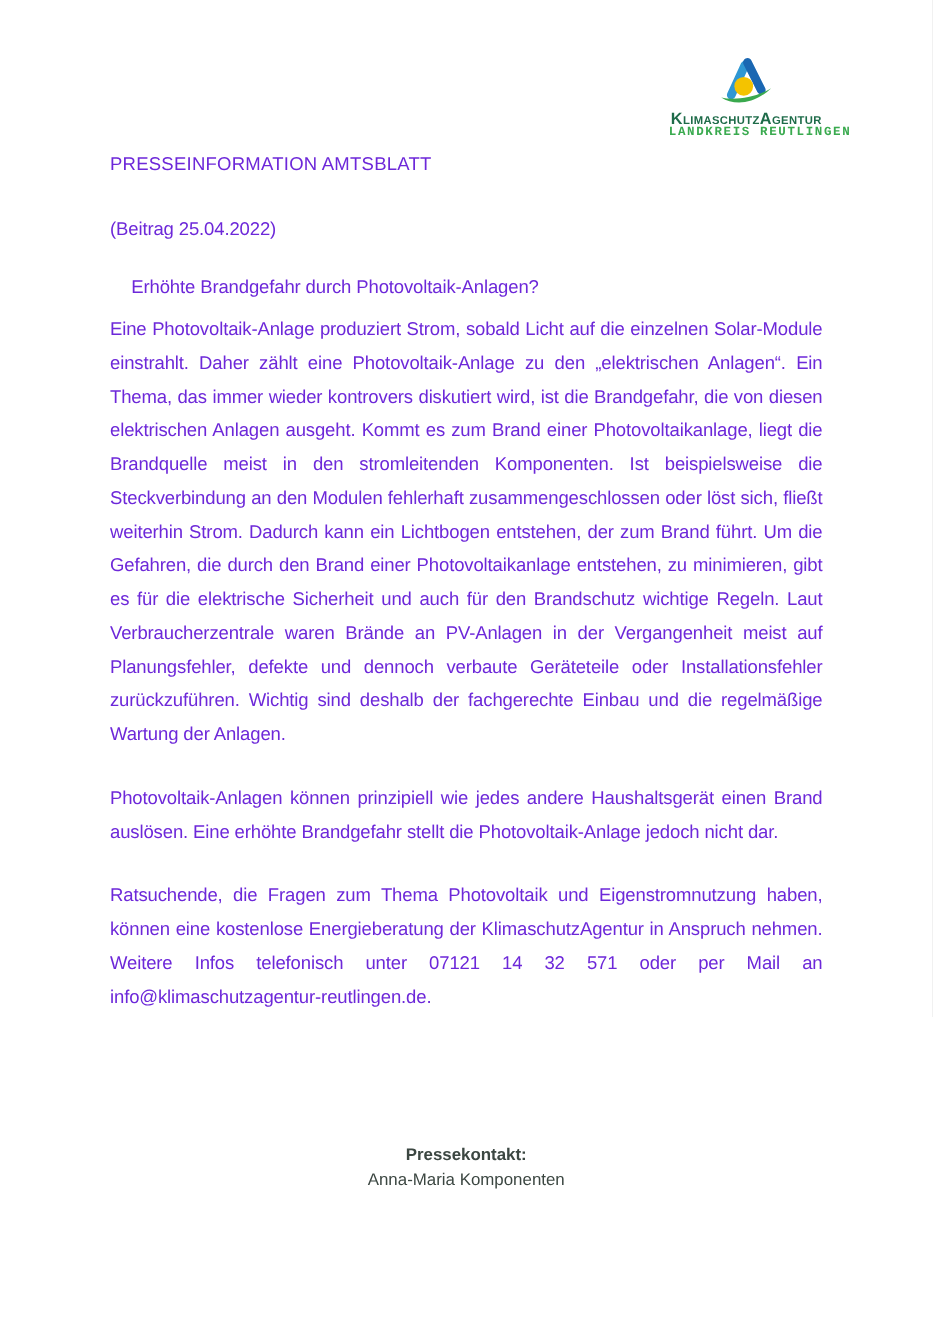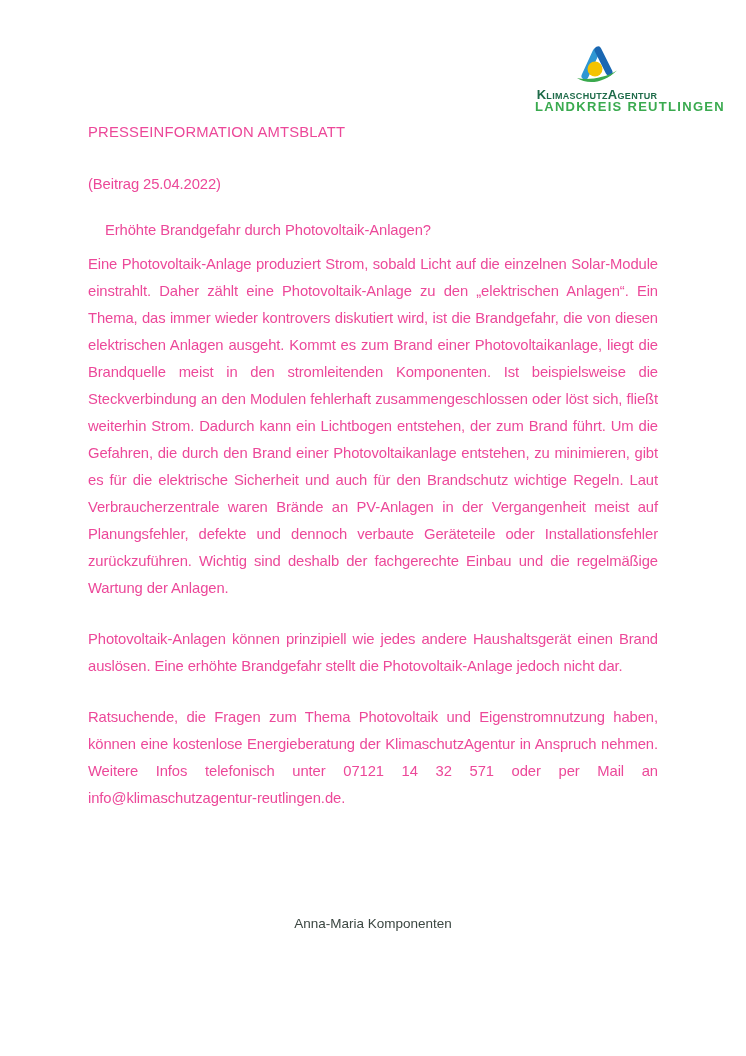--- a/index.html
+++ b/index.html
@@ -28,34 +28,35 @@
     font-weight: bold;
     font-variant: small-caps;
     font-size: 13px;
     letter-spacing: 0.3px;
     color: #1e6b49;
     line-height: 13px;
     white-space: nowrap;
   }
   .logo-line2 {
     font-weight: bold;
-    font-size: 13px;
+    font-size: 10px;
     letter-spacing: 1.3px;
     color: #3aaa4f;
     line-height: 11px;
     white-space: nowrap;
+    font-family: Liberation Mono, monospace;
   }
 
   
   .content {
     position: absolute;
     left: 88px;
     right: 88px;
     top: 0;
-    color: #ec4899;
+    color: #6d28d9;
     font-size: 14.8px;
     letter-spacing: -0.1px;
     line-height: 27px;
   }
   .kicker   { margin-top: 119px; letter-spacing: 0.2px; }
   .dateline { margin-top: 25px; }
   .headline { margin-top: 19px; margin-left: 17px; }
   .body-p   { margin-top: 7px; text-align: justify; }
   .body-p + .body-p { margin-top: 24px; }
 
@@ -100,16 +101,17 @@
   <div class="content">
     <p class="kicker">PRESSEINFORMATION AMTSBLATT</p>
     <p class="dateline">(Beitrag 25.04.2022)</p>
     <p class="headline">Erhöhte Brandgefahr durch Photovoltaik-Anlagen?</p>
     <p class="body-p">Eine Photovoltaik-Anlage produziert Strom, sobald Licht auf die einzelnen Solar-Module einstrahlt. Daher zählt eine Photovoltaik-Anlage zu den „elektrischen Anlagen“. Ein Thema, das immer wieder kontrovers diskutiert wird, ist die Brandgefahr, die von diesen elektrischen Anlagen ausgeht. Kommt es zum Brand einer Photovoltaikanlage, liegt die Brandquelle meist in den stromleitenden Komponenten. Ist beispielsweise die Steckverbindung an den Modulen fehlerhaft zusammengeschlossen oder löst sich, fließt weiterhin Strom. Dadurch kann ein Lichtbogen entstehen, der zum Brand führt. Um die Gefahren, die durch den Brand einer Photovoltaikanlage entstehen, zu minimieren, gibt es für die elektrische Sicherheit und auch für den Brandschutz wichtige Regeln. Laut Verbraucherzentrale waren Brände an PV-Anlagen in der Vergangenheit meist auf Planungsfehler, defekte und dennoch verbaute Geräteteile oder Installationsfehler zurückzuführen. Wichtig sind deshalb der fachgerechte Einbau und die regelmäßige Wartung der Anlagen.</p>
     <p class="body-p">Photovoltaik-Anlagen können prinzipiell wie jedes andere Haushaltsgerät einen Brand auslösen. Eine erhöhte Brandgefahr stellt die Photovoltaik-Anlage jedoch nicht dar.</p>
     <p class="body-p">Ratsuchende, die Fragen zum Thema Photovoltaik und Eigenstromnutzung haben, können eine kostenlose Energieberatung der KlimaschutzAgentur in Anspruch nehmen. Weitere Infos telefonisch unter 07121 14 32 571 oder per Mail an info@klimaschutzagentur-reutlingen.de.</p>
   </div>
 
   <div class="footer">
+    <div class="footer-label">Pressekontakt:</div>
     <div class="footer-name">Anna-Maria Komponenten</div>
   </div>
 
 </div>
 
 </body></html>

